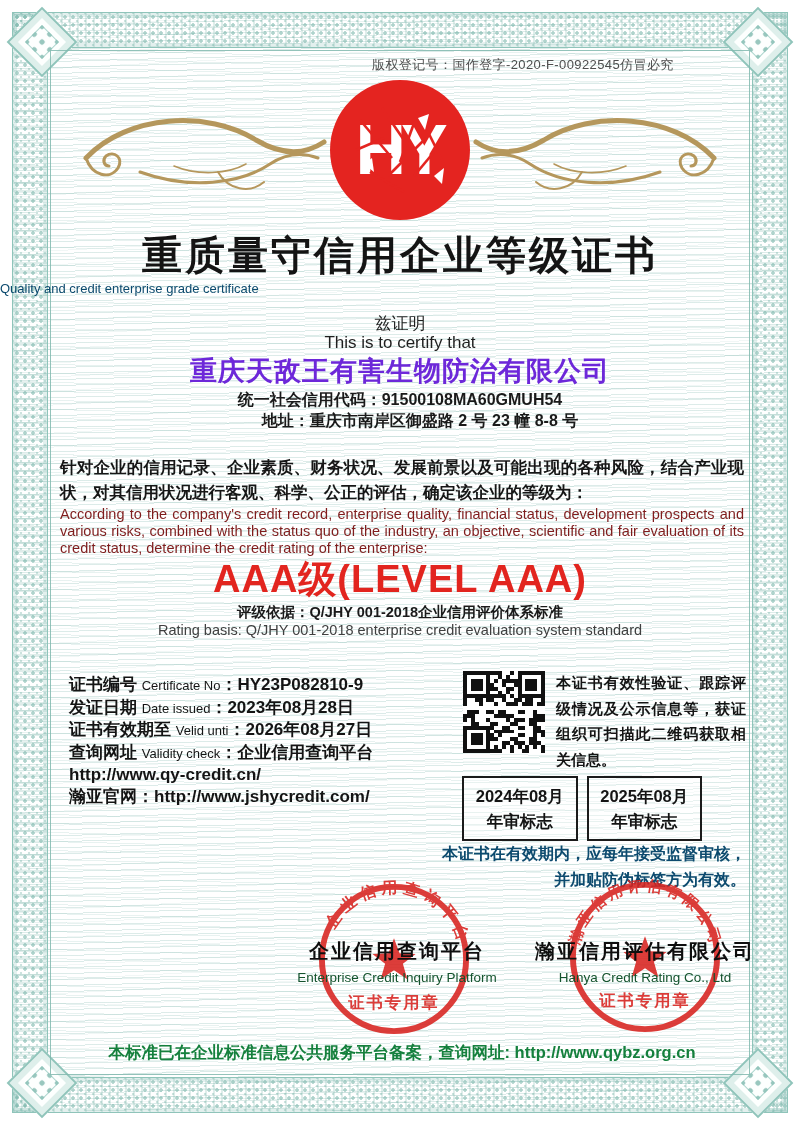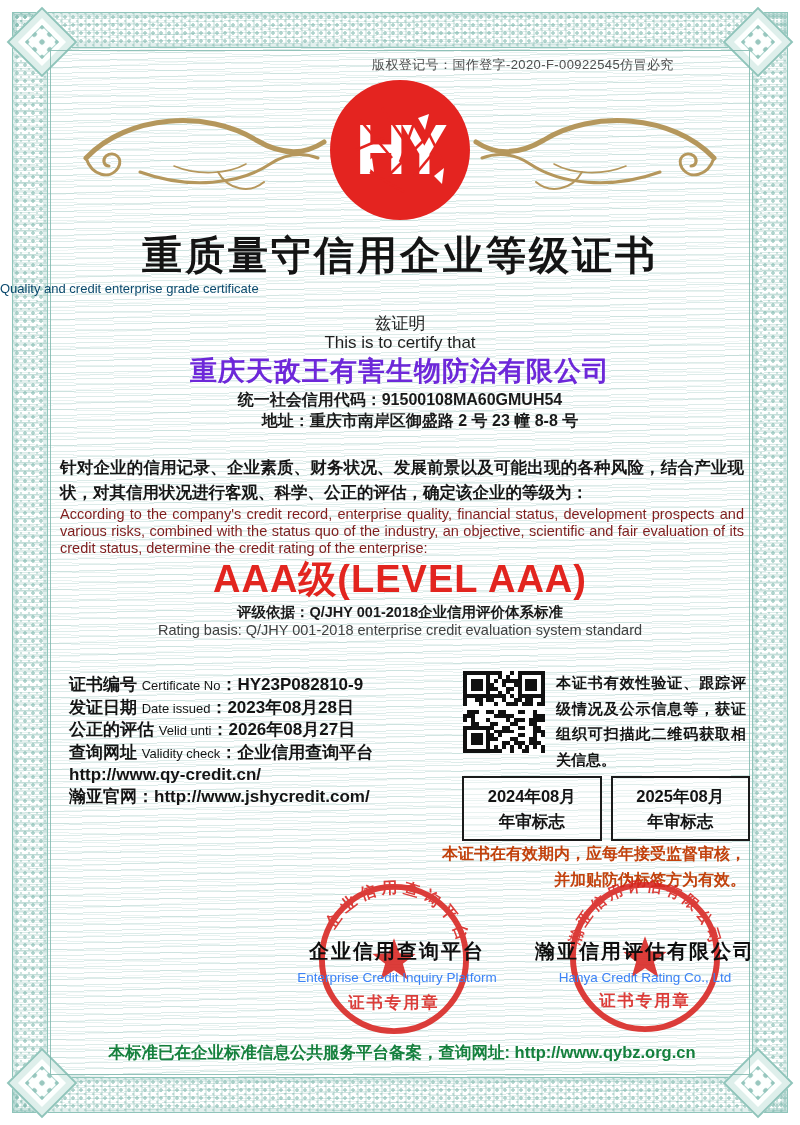--- a/index.html
+++ b/index.html
@@ -76,30 +76,30 @@
   .grade{top:554px;left:0;right:0;text-align:center;font-size:38px;font-weight:800;letter-spacing:1px;color:#e2251f;}
   .basis-cn{top:603px;left:0;right:0;text-align:center;font-size:14.5px;font-weight:600;color:#1a1a1a;}
   .basis-en{top:622px;left:0;right:0;text-align:center;font-size:14.5px;font-weight:500;color:#404040;}
   
   .info-block{top:676px;left:60px;width:405px;margin-left:9px;}
   .info-line{font-size:17px;font-weight:600;color:#141414;line-height:17px;margin-bottom:4.5px;white-space:nowrap;}
   .info-line .en{font-size:13px;font-weight:500;}
   
   .qr-box{left:463px;top:671px;width:82px;height:82px;background:#fff;}
   .qr-note{left:556px;top:670px;width:190px;font-size:15px;font-weight:600;line-height:1.7;color:#141414;text-align:justify;}
-  .annual-row{left:462px;top:776px;width:288px;display:flex;gap:9px;align-items:center;}
+  .annual-row{left:462px;top:776px;width:240px;display:flex;gap:9px;align-items:center;}
   .annual-box{flex:1;border:2.5px solid #1b1b1b;text-align:center;padding:6px 0 5px;font-size:16.5px;font-weight:600;line-height:1.5;color:#141414;background:rgba(255,255,255,.35);}
-  .supervision{left:420px;top:841px;width:326px;text-align:right;font-size:16px;font-weight:600;line-height:1.65;color:#c2410c;}
+  .supervision{left:420px;top:841px;width:326px;text-align:right;font-size:16px;font-weight:600;line-height:1.65;color:#0c4a6e;}
   
   .seal{width:158px;height:158px;z-index:1;}
   .seal-l{left:315px;top:880px;} .seal-r{left:566px;top:878px;}
   .issuer{width:250px;text-align:center;z-index:2;}
   .issuer-l{left:272px;top:938px;} .issuer-r{left:520px;top:938px;}
   .issuer .cn{font-size:20px;font-weight:700;letter-spacing:2px;color:#0e0e0e;}
-  .issuer .en{font-size:13.5px;font-weight:500;margin-top:5px;color:#3b82f6;}
+  .issuer .en{font-size:13.5px;font-weight:500;margin-top:5px;color:#14532d;}
   
   .footer{left:60px;right:56px;top:1042px;text-align:center;font-size:16.5px;font-weight:700;color:#15803d;}
 </style>
 </head>
 <body>
 
 <div class="waves"></div>
 
 <div class="band band-top"></div>
 <div class="band band-bottom"></div>
@@ -183,21 +183,21 @@
 <div class="abs info-block">
   <div class="info-line">
     <span>证书编号</span>
     <span class="en">Certificate No</span><span>：</span><span>HY23P082810-9</span>
   </div>
   <div class="info-line">
     <span>发证日期</span>
     <span class="en">Date issued</span><span>：</span><span>2023年08月28日</span>
   </div>
   <div class="info-line">
-    <span>公正的评估</span>
+    <span>证书有效期至</span>
     <span class="en">Velid unti</span><span>：</span><span>2026年08月27日</span>
   </div>
   <div class="info-line">
     <span>查询网址</span>
     <span class="en">Validity check</span><span>：</span><span>企业信用查询平台</span>
   </div>
   <div class="info-line">http://www.qy-credit.cn/</div>
   <div class="info-line">
     <span>瀚亚官网</span><span>：</span><span>http://www.jshycredit.com/</span>
   </div>

